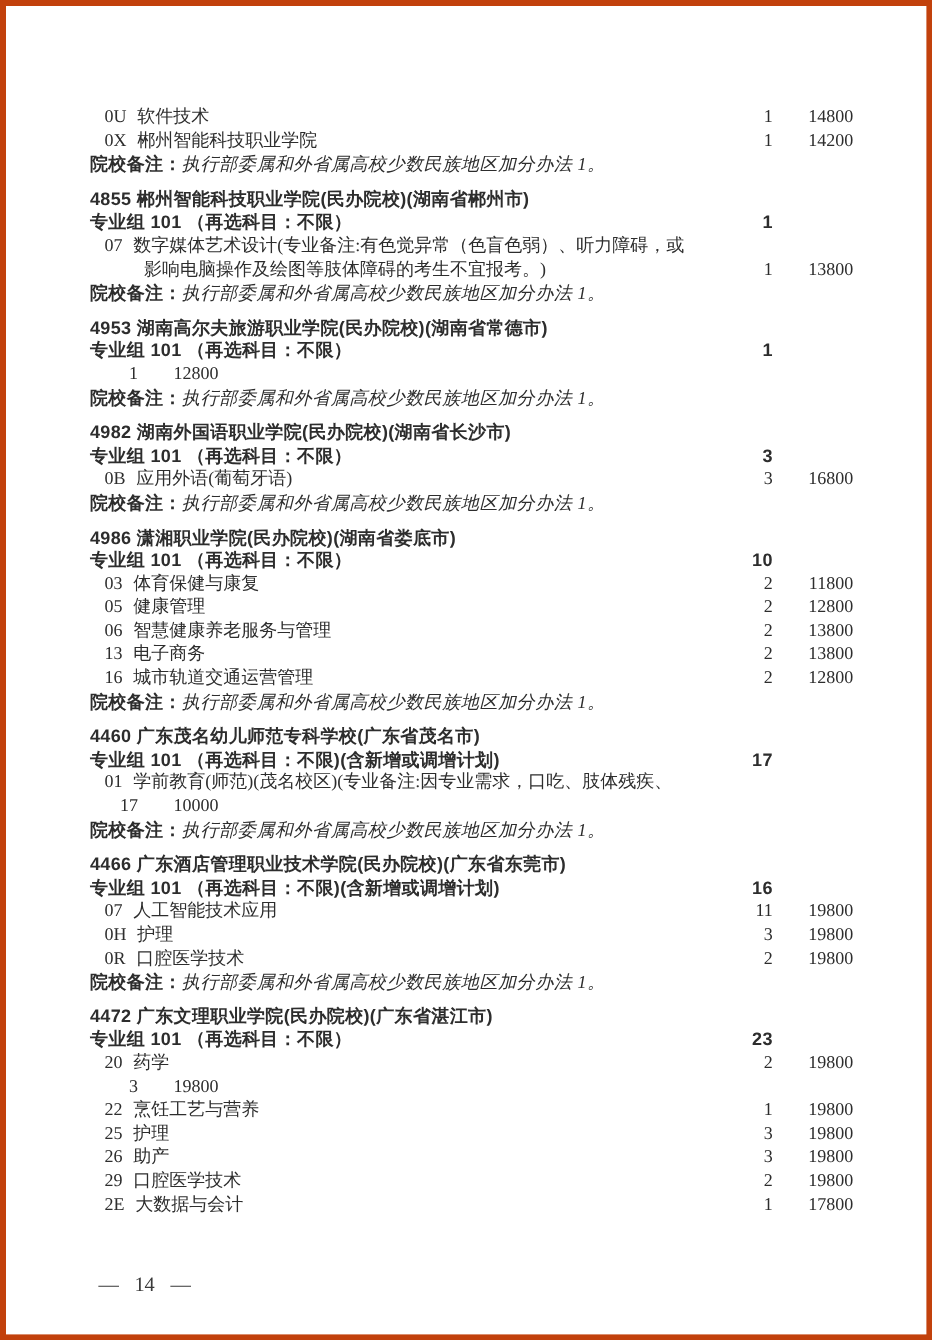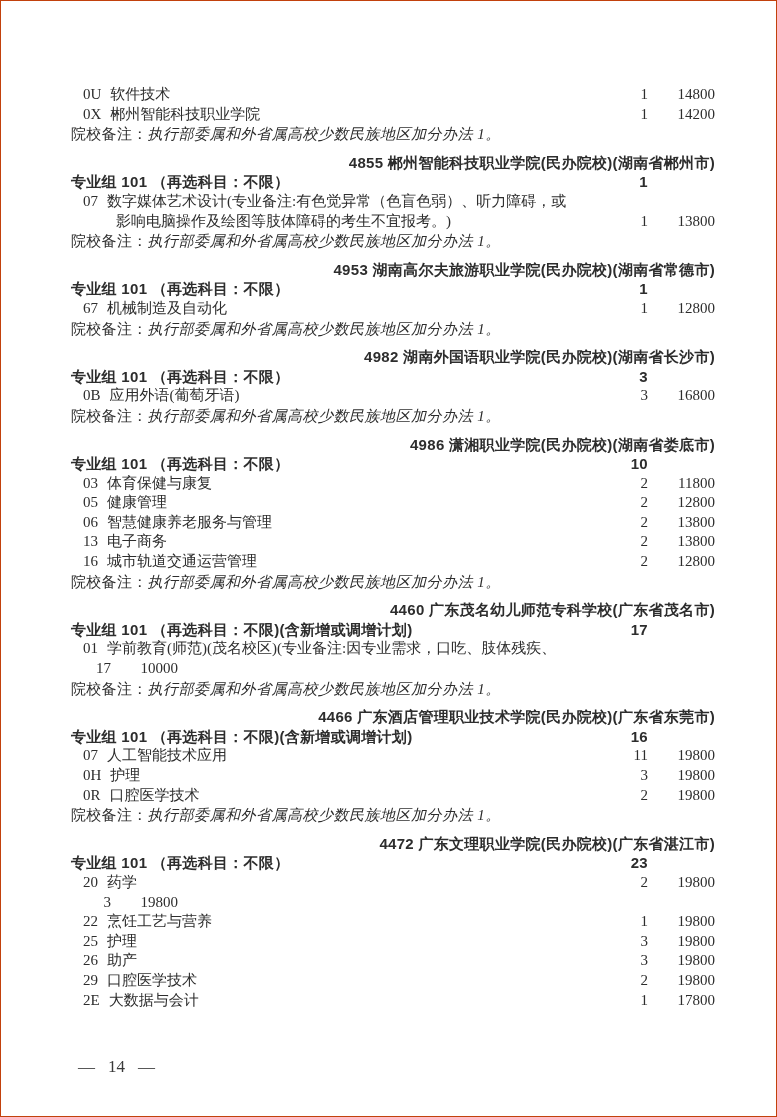--- a/index.html
+++ b/index.html
@@ -1,21 +1,21 @@
 <!DOCTYPE html>
 <html><head>
 <meta charset="utf-8">
 <style>
   html, body { margin: 0; padding: 0; background: #ffffff; }
   .page {
     position: relative;
     width: 777px;
     height: 1117px;
     background: #ffffff;
-    border: 1px solid #c2410c;
+    border: 5px solid #c2410c;
     box-sizing: border-box;
     font-family: "Liberation Serif", serif;
     color: #2d2d2d;
     overflow: hidden;
   }
   .content {
     position: absolute;
     left: 70px;
     right: 61px;
     top: 84px;
@@ -29,33 +29,32 @@
   .text { flex: 1; min-width: 0; }
   .count { width: 40px; text-align: right; flex: none; }
   .fee { width: 67px; text-align: right; flex: none; }
   .block.with-header { margin-top: 8px; }
   .school-header {
     font-family: "Liberation Sans", sans-serif;
     font-weight: bold;
     font-size: 15px;
     line-height: 19.6px;
     letter-spacing: 0.3px;
-    text-align: right;
   }
   .group-line .text, .group-line .count {
     font-family: "Liberation Sans", sans-serif;
     font-weight: bold;
     letter-spacing: 0.3px;
   }
   .major-row .text { padding-left: 12px; }
   .major-cont .text { padding-left: 45px; }
   .code { margin-right: 9px; }
   .note-label {
     font-family: "Liberation Sans", sans-serif;
-    font-weight: normal;
+    font-weight: bold;
     letter-spacing: 0.3px;
   }
   .note-text {
     font-style: italic;
     letter-spacing: 0.5px;
   }
   .footer {
     position: absolute;
     left: 77px;
     top: 1056px;
@@ -112,21 +111,20 @@
         </div>
       </div>
       <div class="block with-header">
         <div class="school-header">4953 湖南高尔夫旅游职业学院(民办院校)(湖南省常德市)</div>
         <div class="row group-line">
           <span class="text">专业组 101 （再选科目：不限）</span>
           <span class="count">1</span>
           <span class="fee"></span>
         </div>
         <div class="row major-row">
-          <span class="text"><span class="code">67</span><span>机械制造及自动化</span></span>
           <span class="count">1</span>
           <span class="fee">12800</span>
         </div>
         <div class="row note-line">
           <span class="text"><span class="note-label">院校备注：</span><span class="note-text">执行部委属和外省属高校少数民族地区加分办法 1。</span></span>
           <span class="count"></span>
           <span class="fee"></span>
         </div>
       </div>
       <div class="block with-header">

